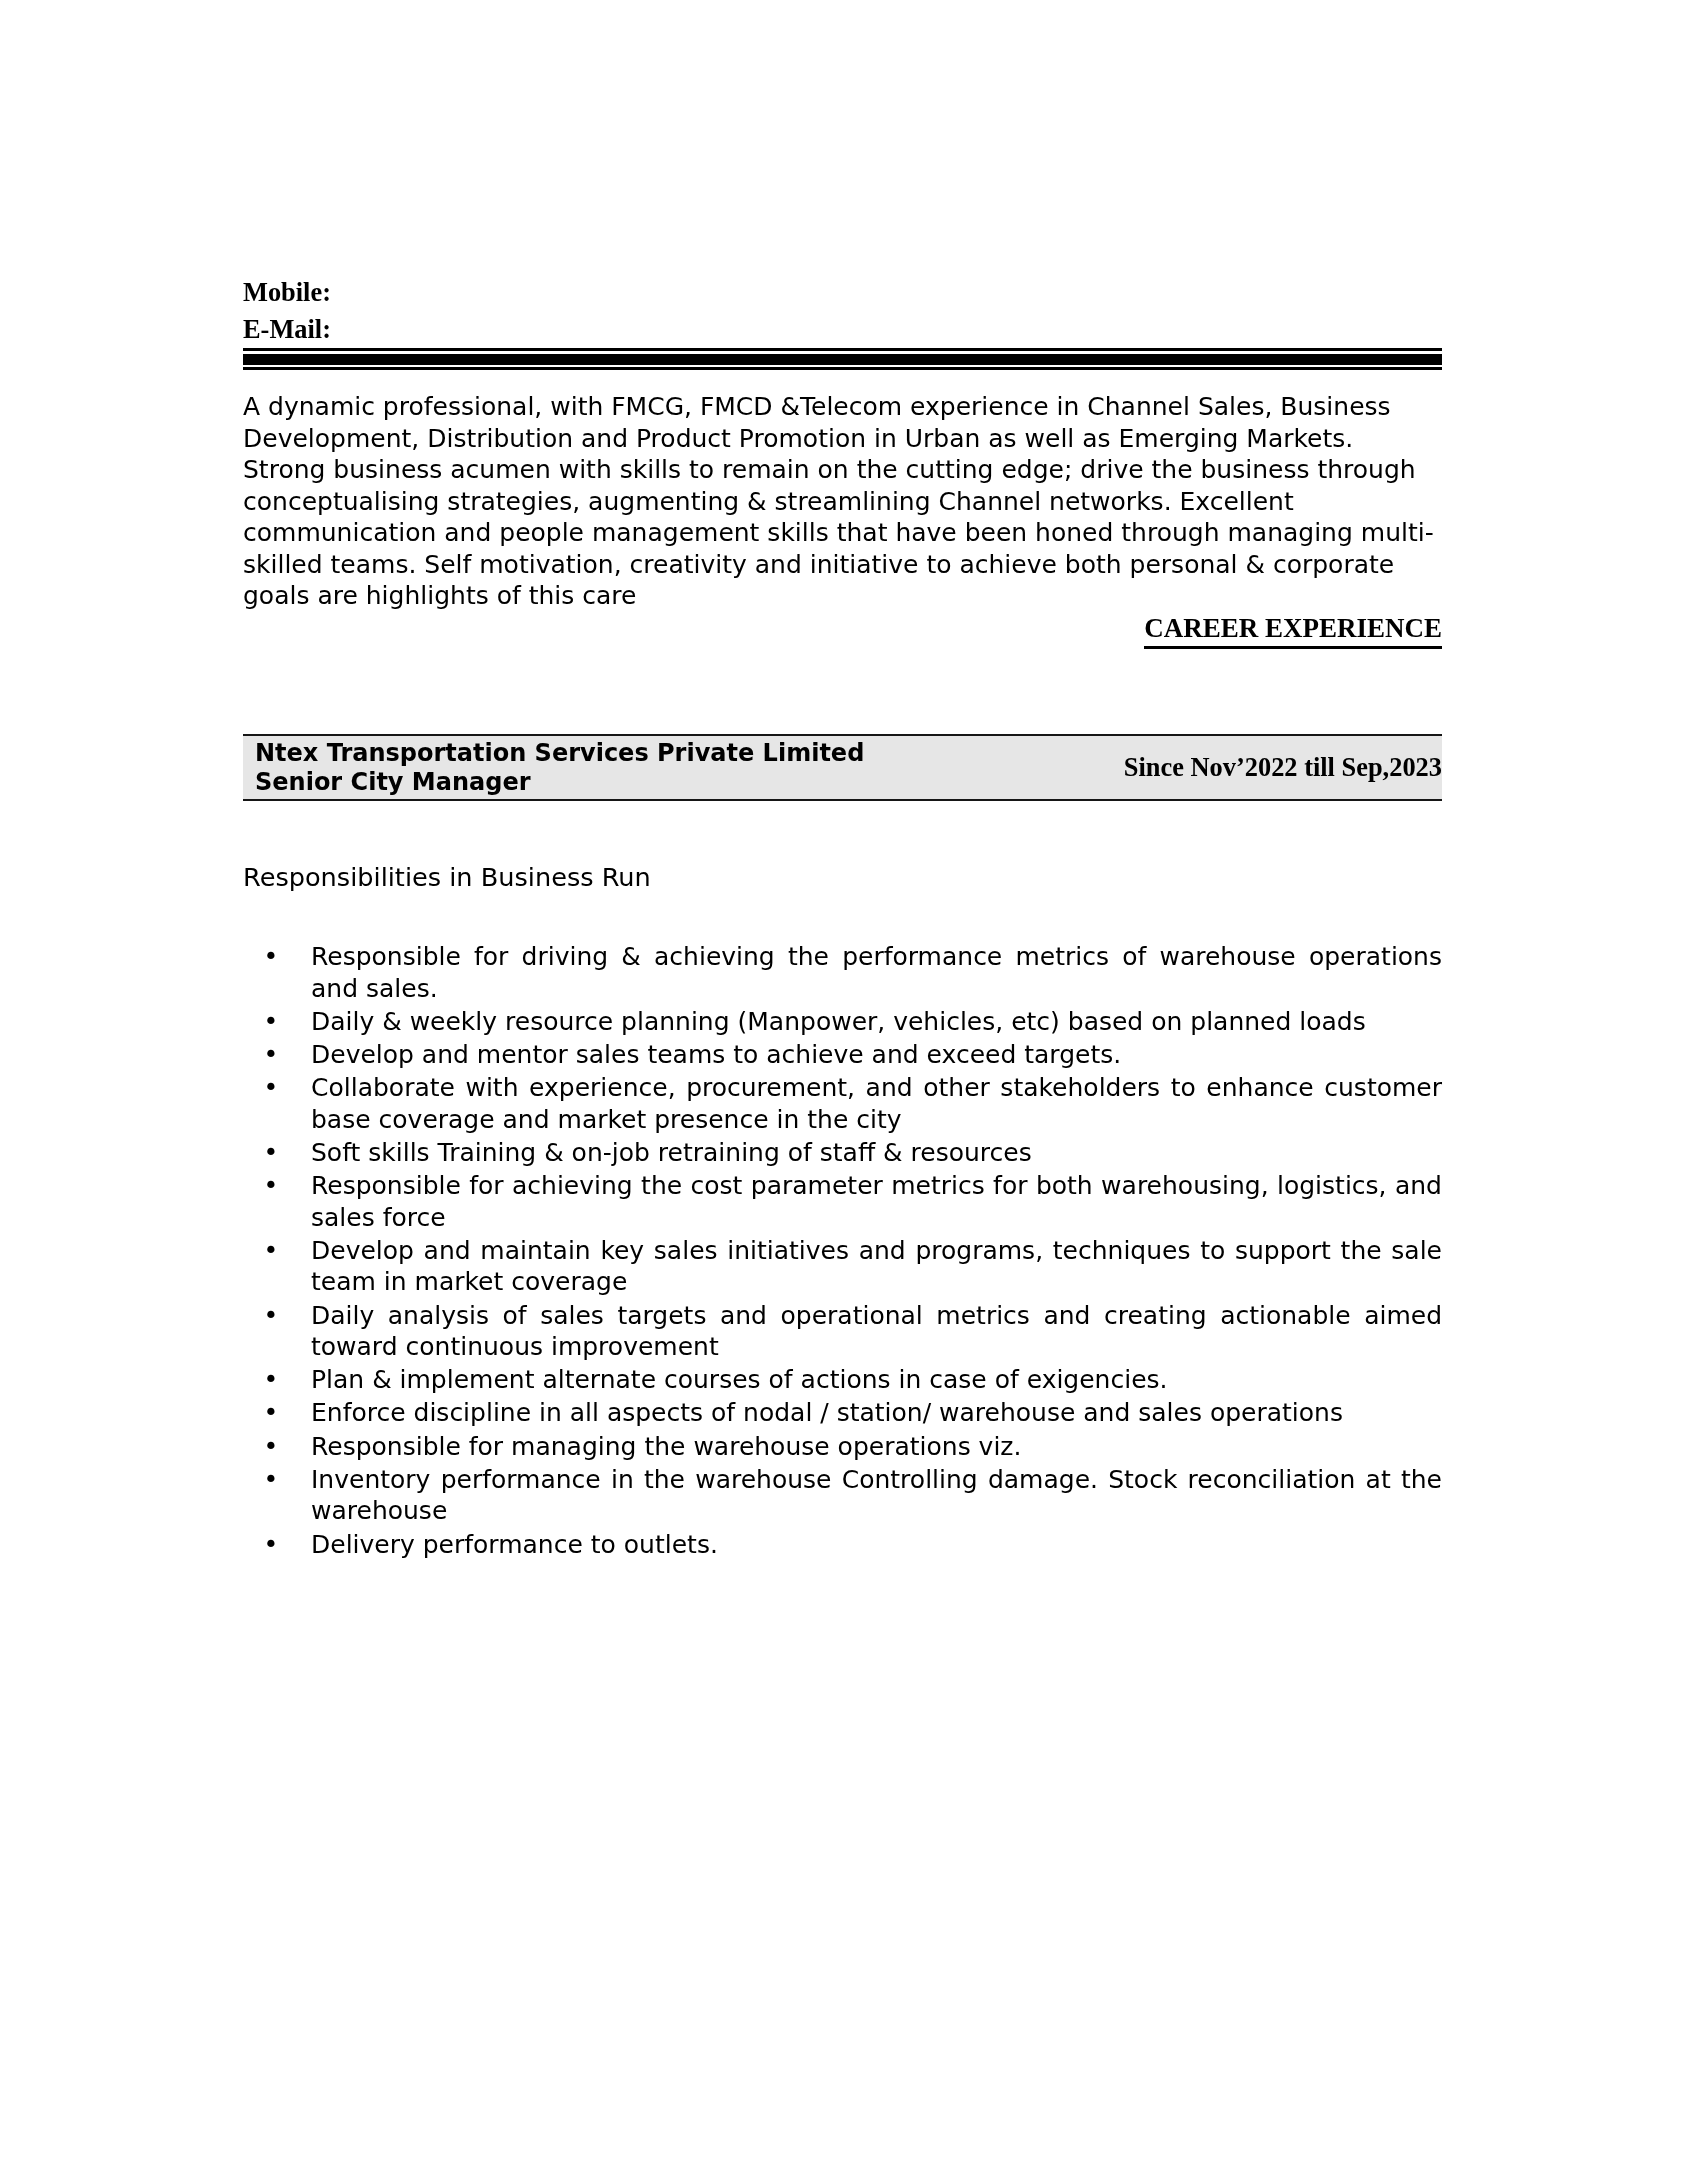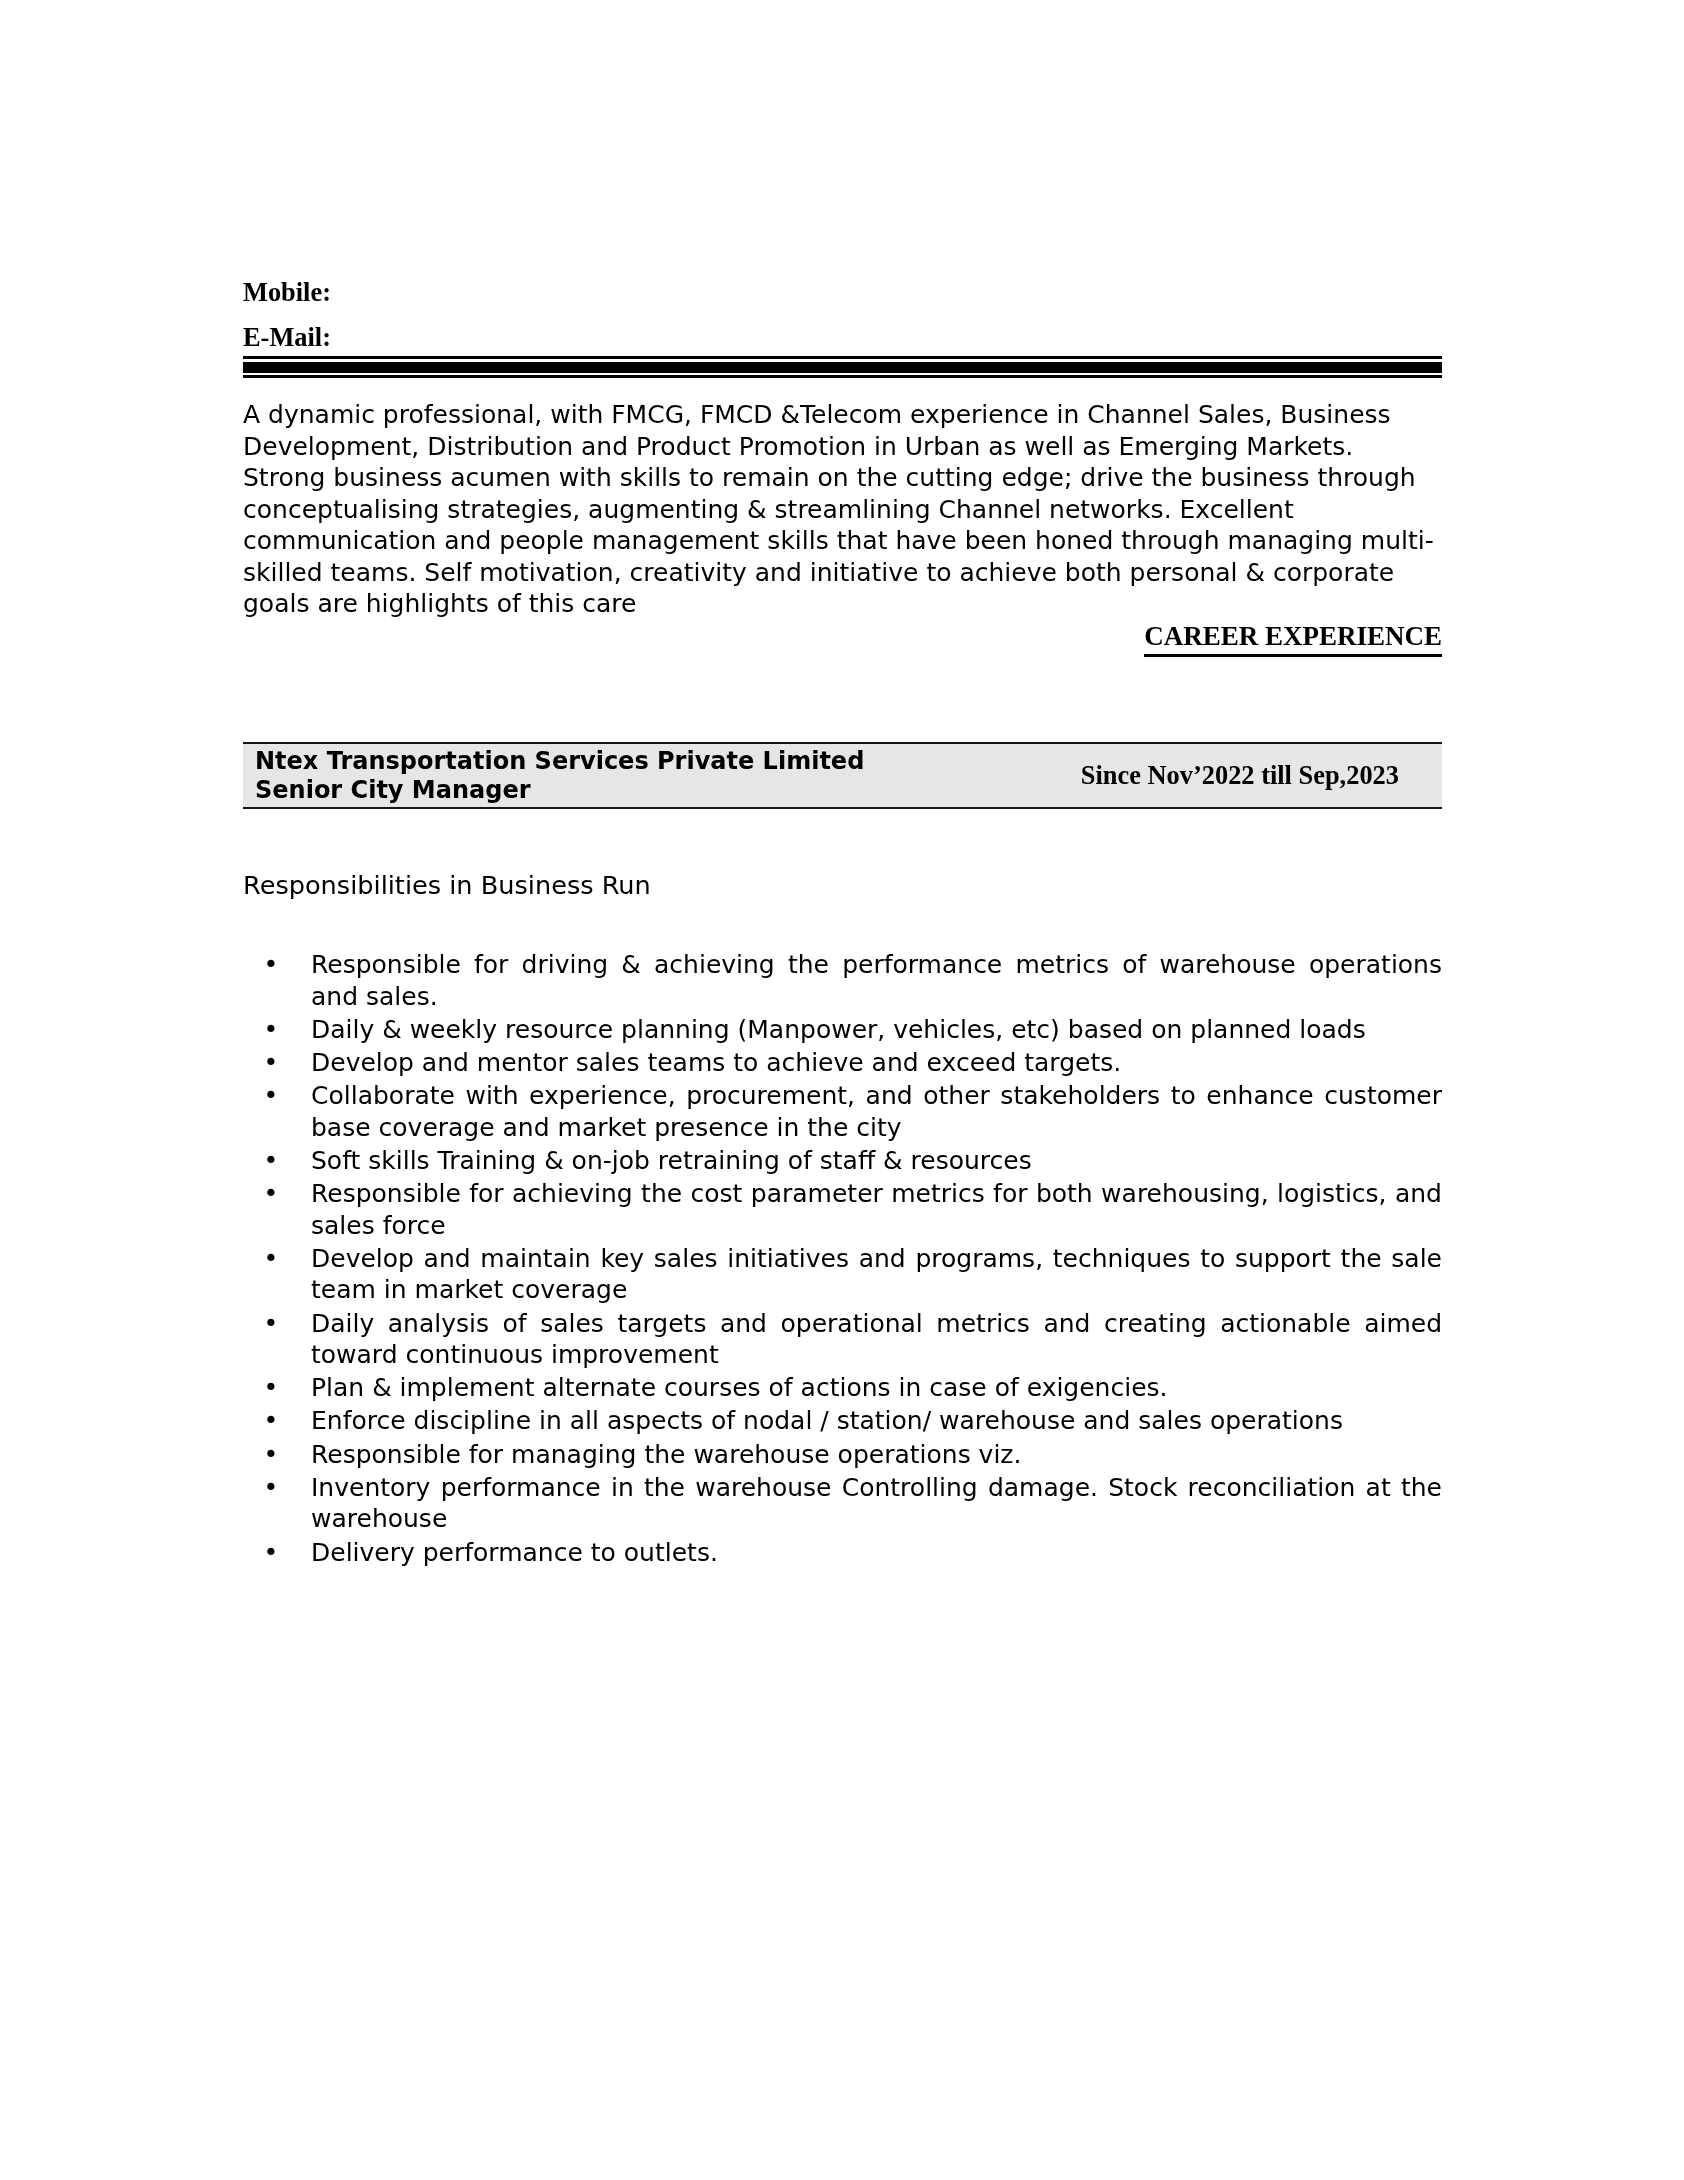--- a/index.html
+++ b/index.html
@@ -9,21 +9,21 @@
     font-family:"DejaVu Sans",sans-serif;
     position:relative;overflow:hidden;
   }
   .page{
     position:absolute;left:243px;top:0;width:1199px;
   }
   
   .contact{margin-top:274px;}
   .contact-line{
     font-family:"Liberation Serif",serif;
-    font-weight:bold;font-size:26.4px;line-height:37px;margin-top:8px;
+    font-weight:bold;font-size:26.4px;line-height:37px;
   }
   
   .double-rule{margin-top:0;border-top:3.4px solid #000;border-bottom:3.4px solid #000;padding:2.6px 0;}
   .double-rule-band{height:11px;background:#000;}
   
   .overview-title{
     margin-top:3.4px;text-align:center;
     font-size:25.6px;line-height:32px;font-weight:400;
   }
   .overview-body{
@@ -43,21 +43,21 @@
     border-top:2.6px solid #161616;border-bottom:2.6px solid #161616;
     display:flex;align-items:center;
     padding:2.6px 0 2.6px 0;
   }
   .job-left{flex:1;padding-left:12px;}
   .job-company,.job-role{
     font-weight:bold;font-size:24px;line-height:29px;
   }
   .job-dates{
     font-family:"Liberation Serif",serif;font-weight:bold;font-size:26.4px;line-height:29px;
-    padding-right:43px;white-space:nowrap;
+    white-space:nowrap;
   }
   
   .resp-heading{margin-top:60px;font-size:25.6px;line-height:32px;}
   .bullet-list{margin-top:48px;}
   .bullet-item{
     position:relative;
     padding-left:68px;
     font-size:25px;line-height:31.5px;
     text-align:justify;
     margin-bottom:1.7px;

